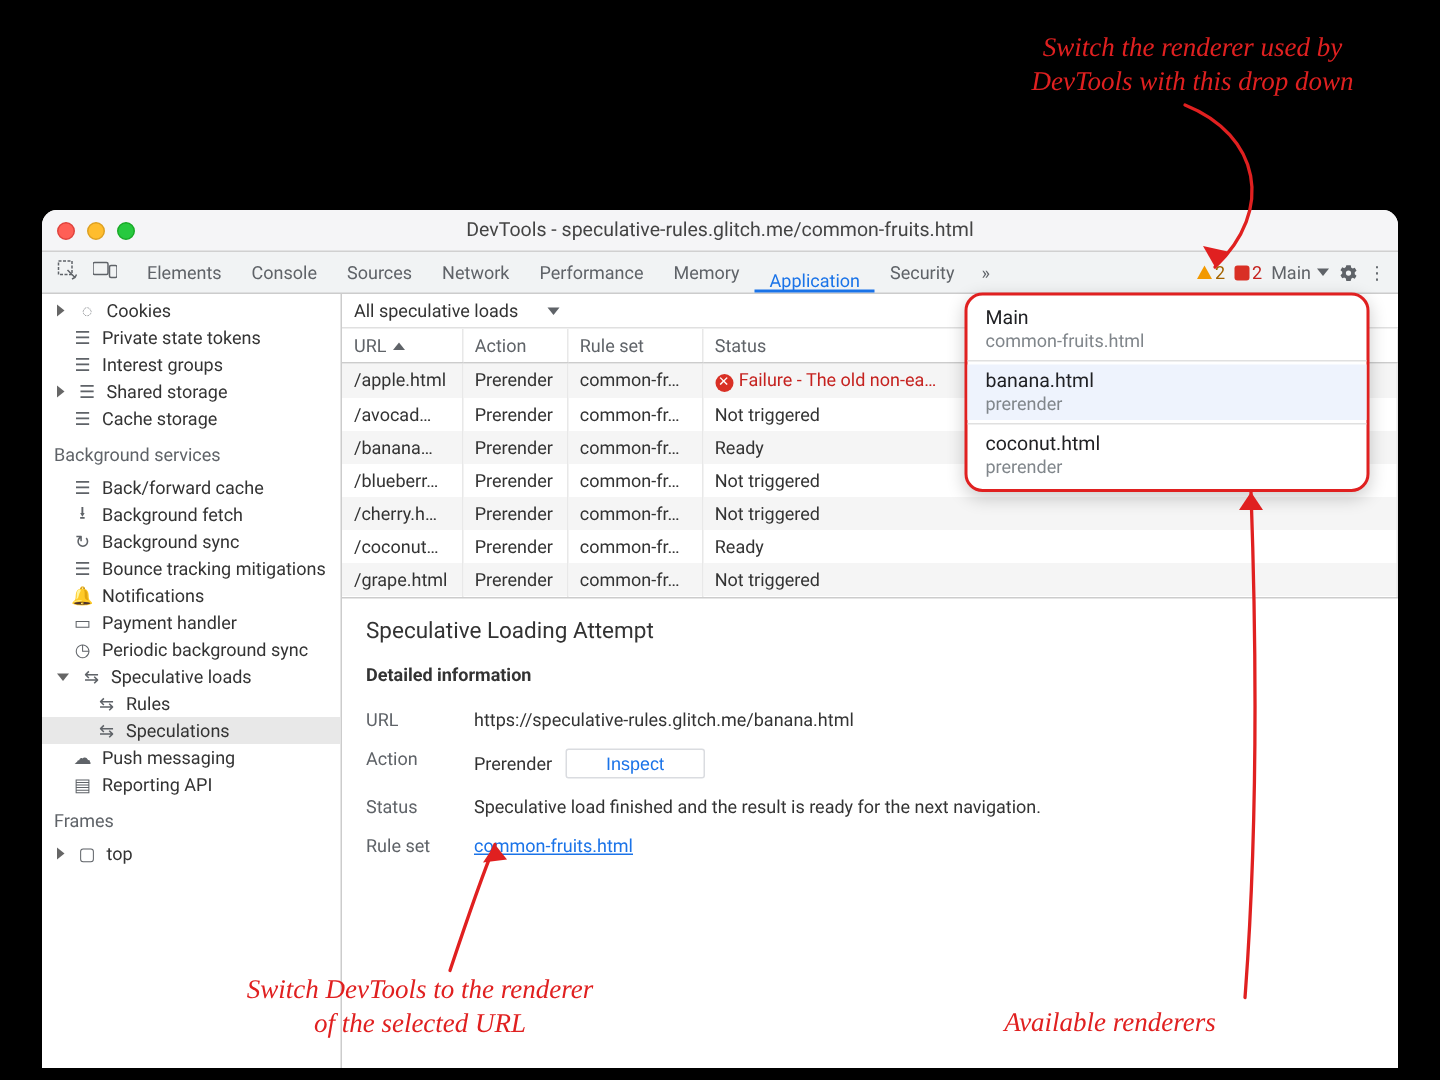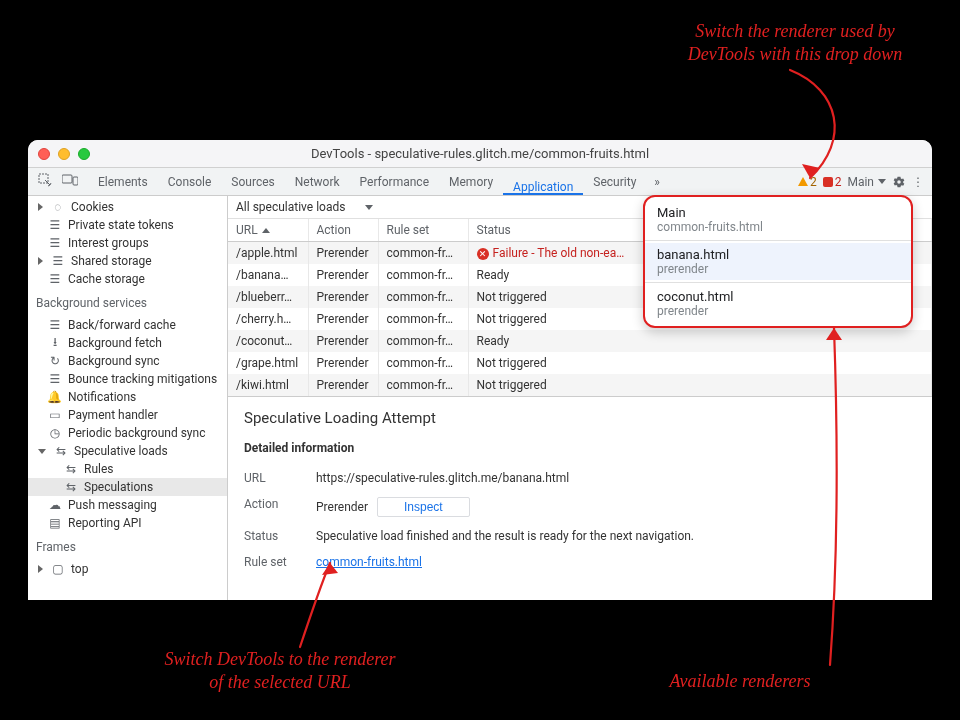--- a/index.html
+++ b/index.html
@@ -11,21 +11,21 @@
     height: 720px;
     position: relative;
     overflow: hidden;
     color: #333;
   }
   .window {
     position: absolute;
     left: 28px;
     top: 140px;
     width: 904px;
-    height: 460px;
+    height: 572px;
     background: #fff;
     border-radius: 10px 10px 0 0;
     box-shadow: 0 2px 20px rgba(0,0,0,0.3);
     overflow: hidden;
     display: flex;
     flex-direction: column;
   }
   .titlebar {
     height: 28px;
     background: #f5f5f7;
@@ -346,20 +346,26 @@
             </tr>
           </thead>
           <tbody id="rows">
               <tr>
                 <td>/apple.html</td>
                 <td>Prerender</td>
                 <td>common-fr…</td>
                 <td class="fail"><span class="fail-icon">✕</span><span>Failure - The old non-ea…</span></td>
               </tr>
               <tr>
+                <td>/avocad…</td>
+                <td>Prerender</td>
+                <td>common-fr…</td>
+                <td>Not triggered</td>
+              </tr>
+              <tr>
                 <td>/banana…</td>
                 <td>Prerender</td>
                 <td>common-fr…</td>
                 <td>Ready</td>
               </tr>
               <tr>
                 <td>/blueberr…</td>
                 <td>Prerender</td>
                 <td>common-fr…</td>
                 <td>Not triggered</td>

